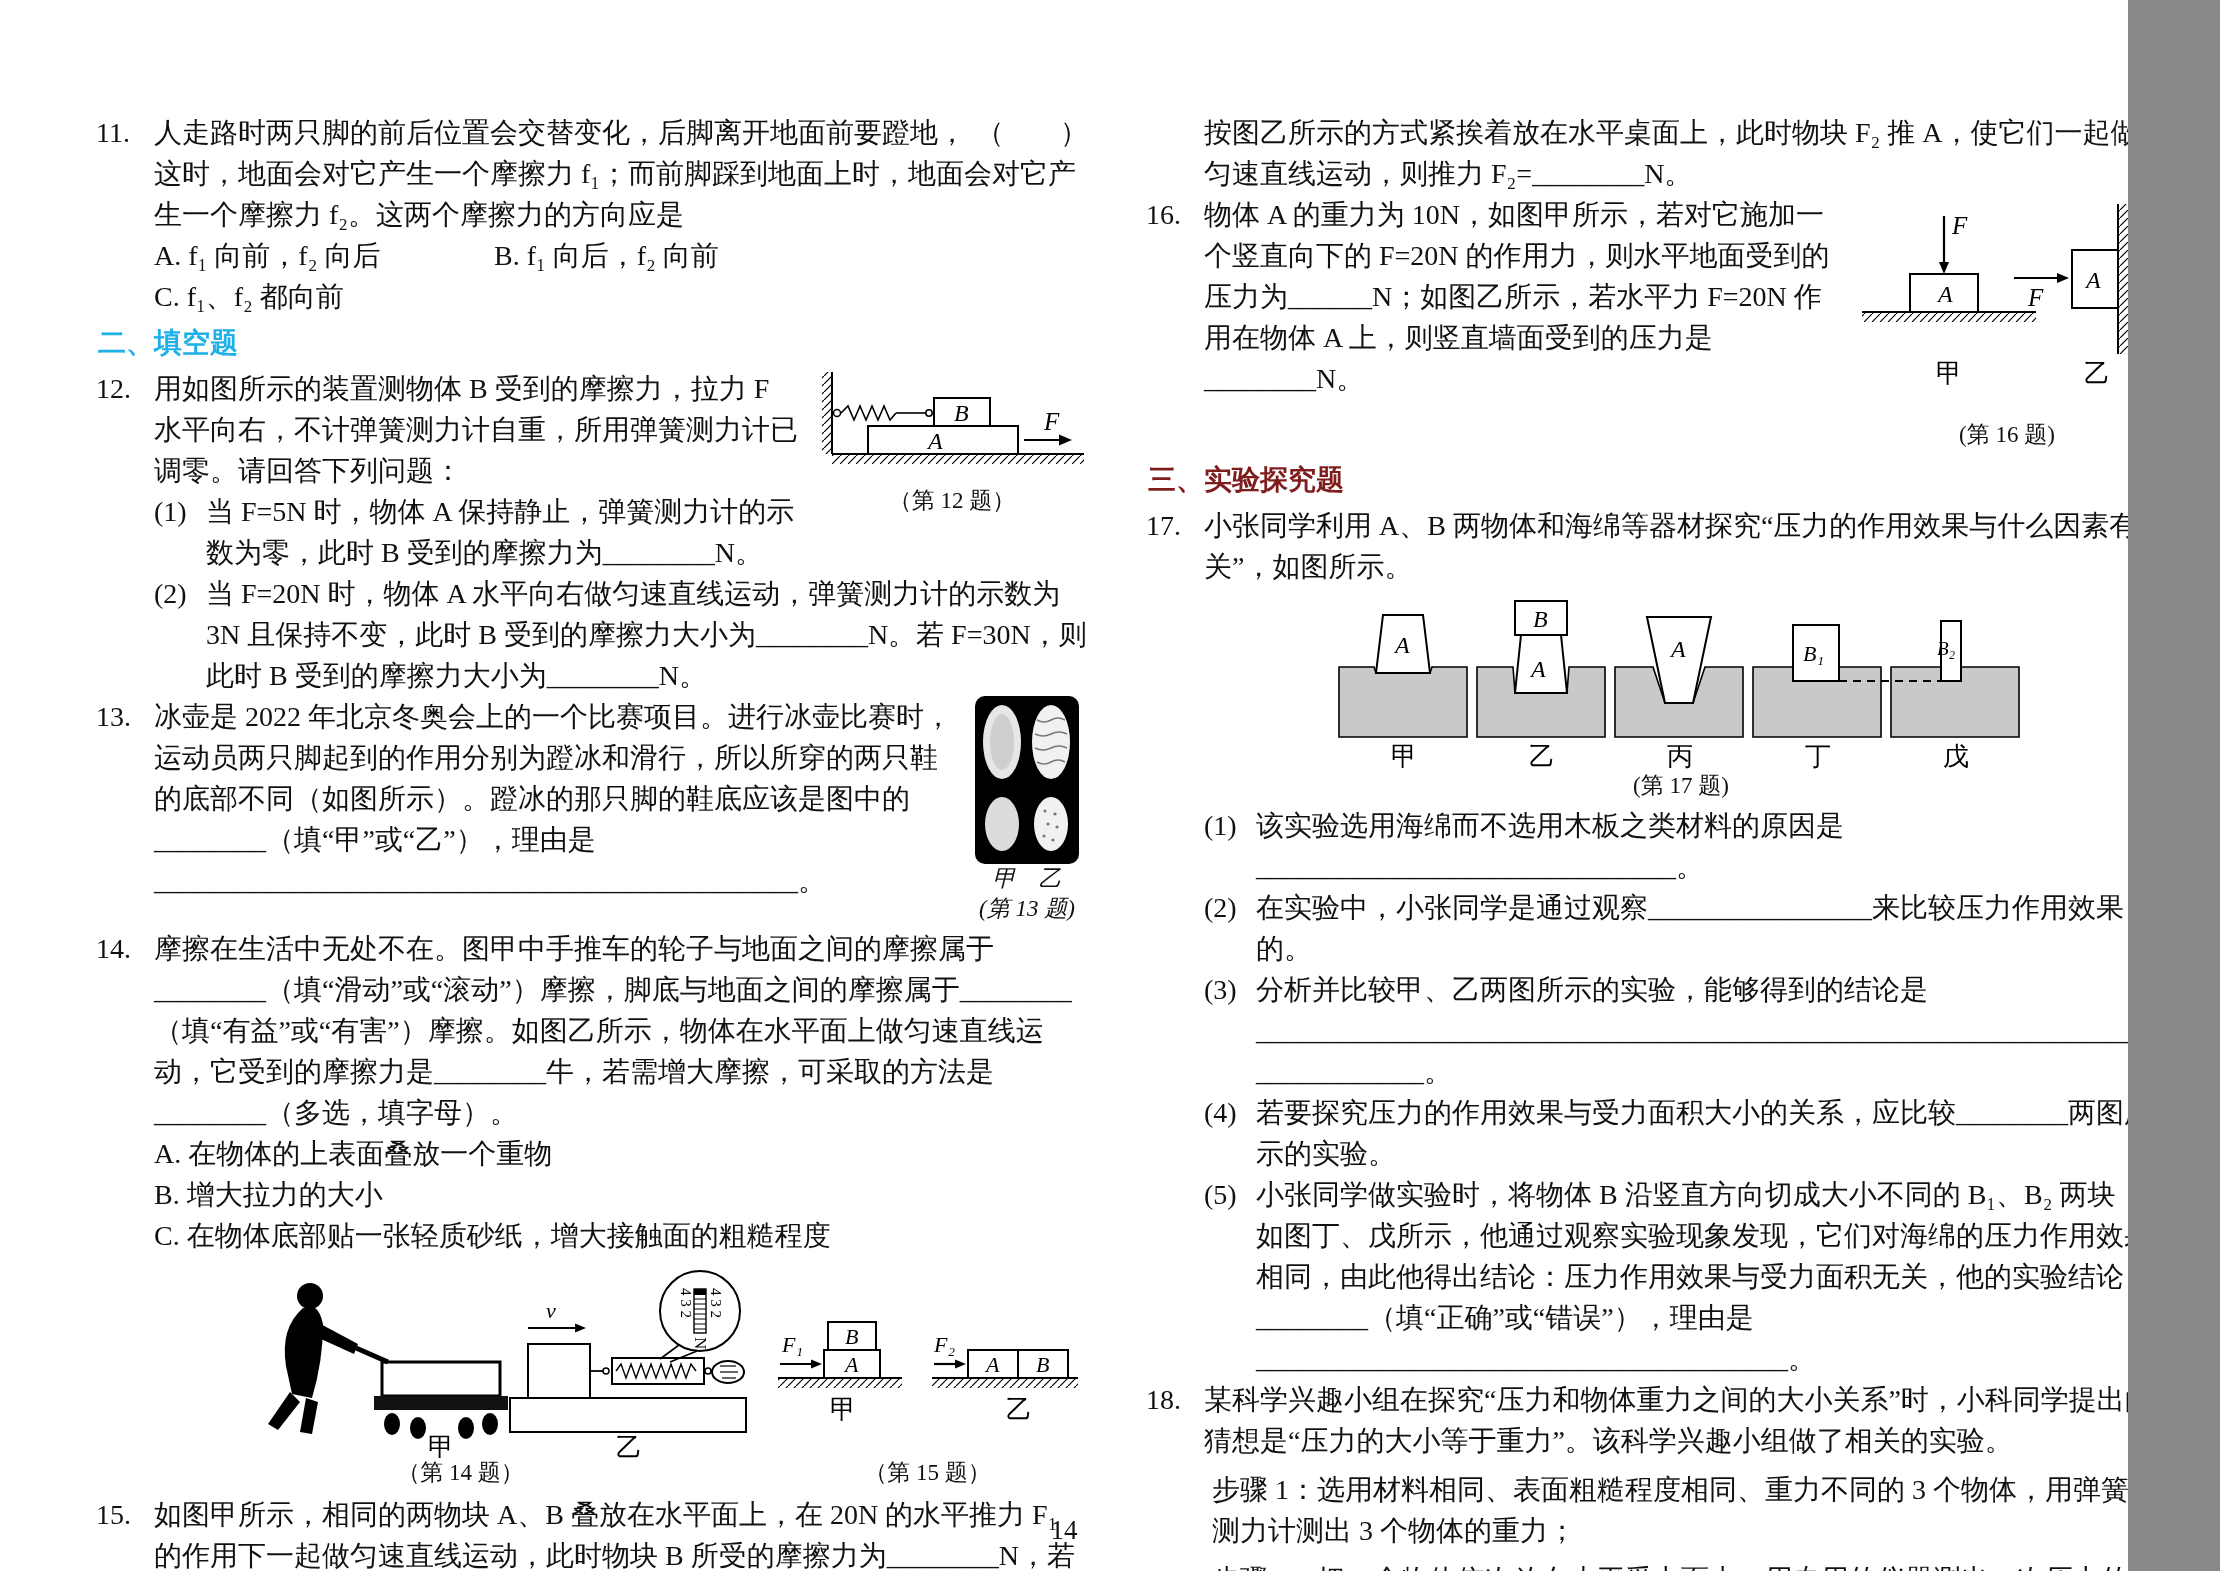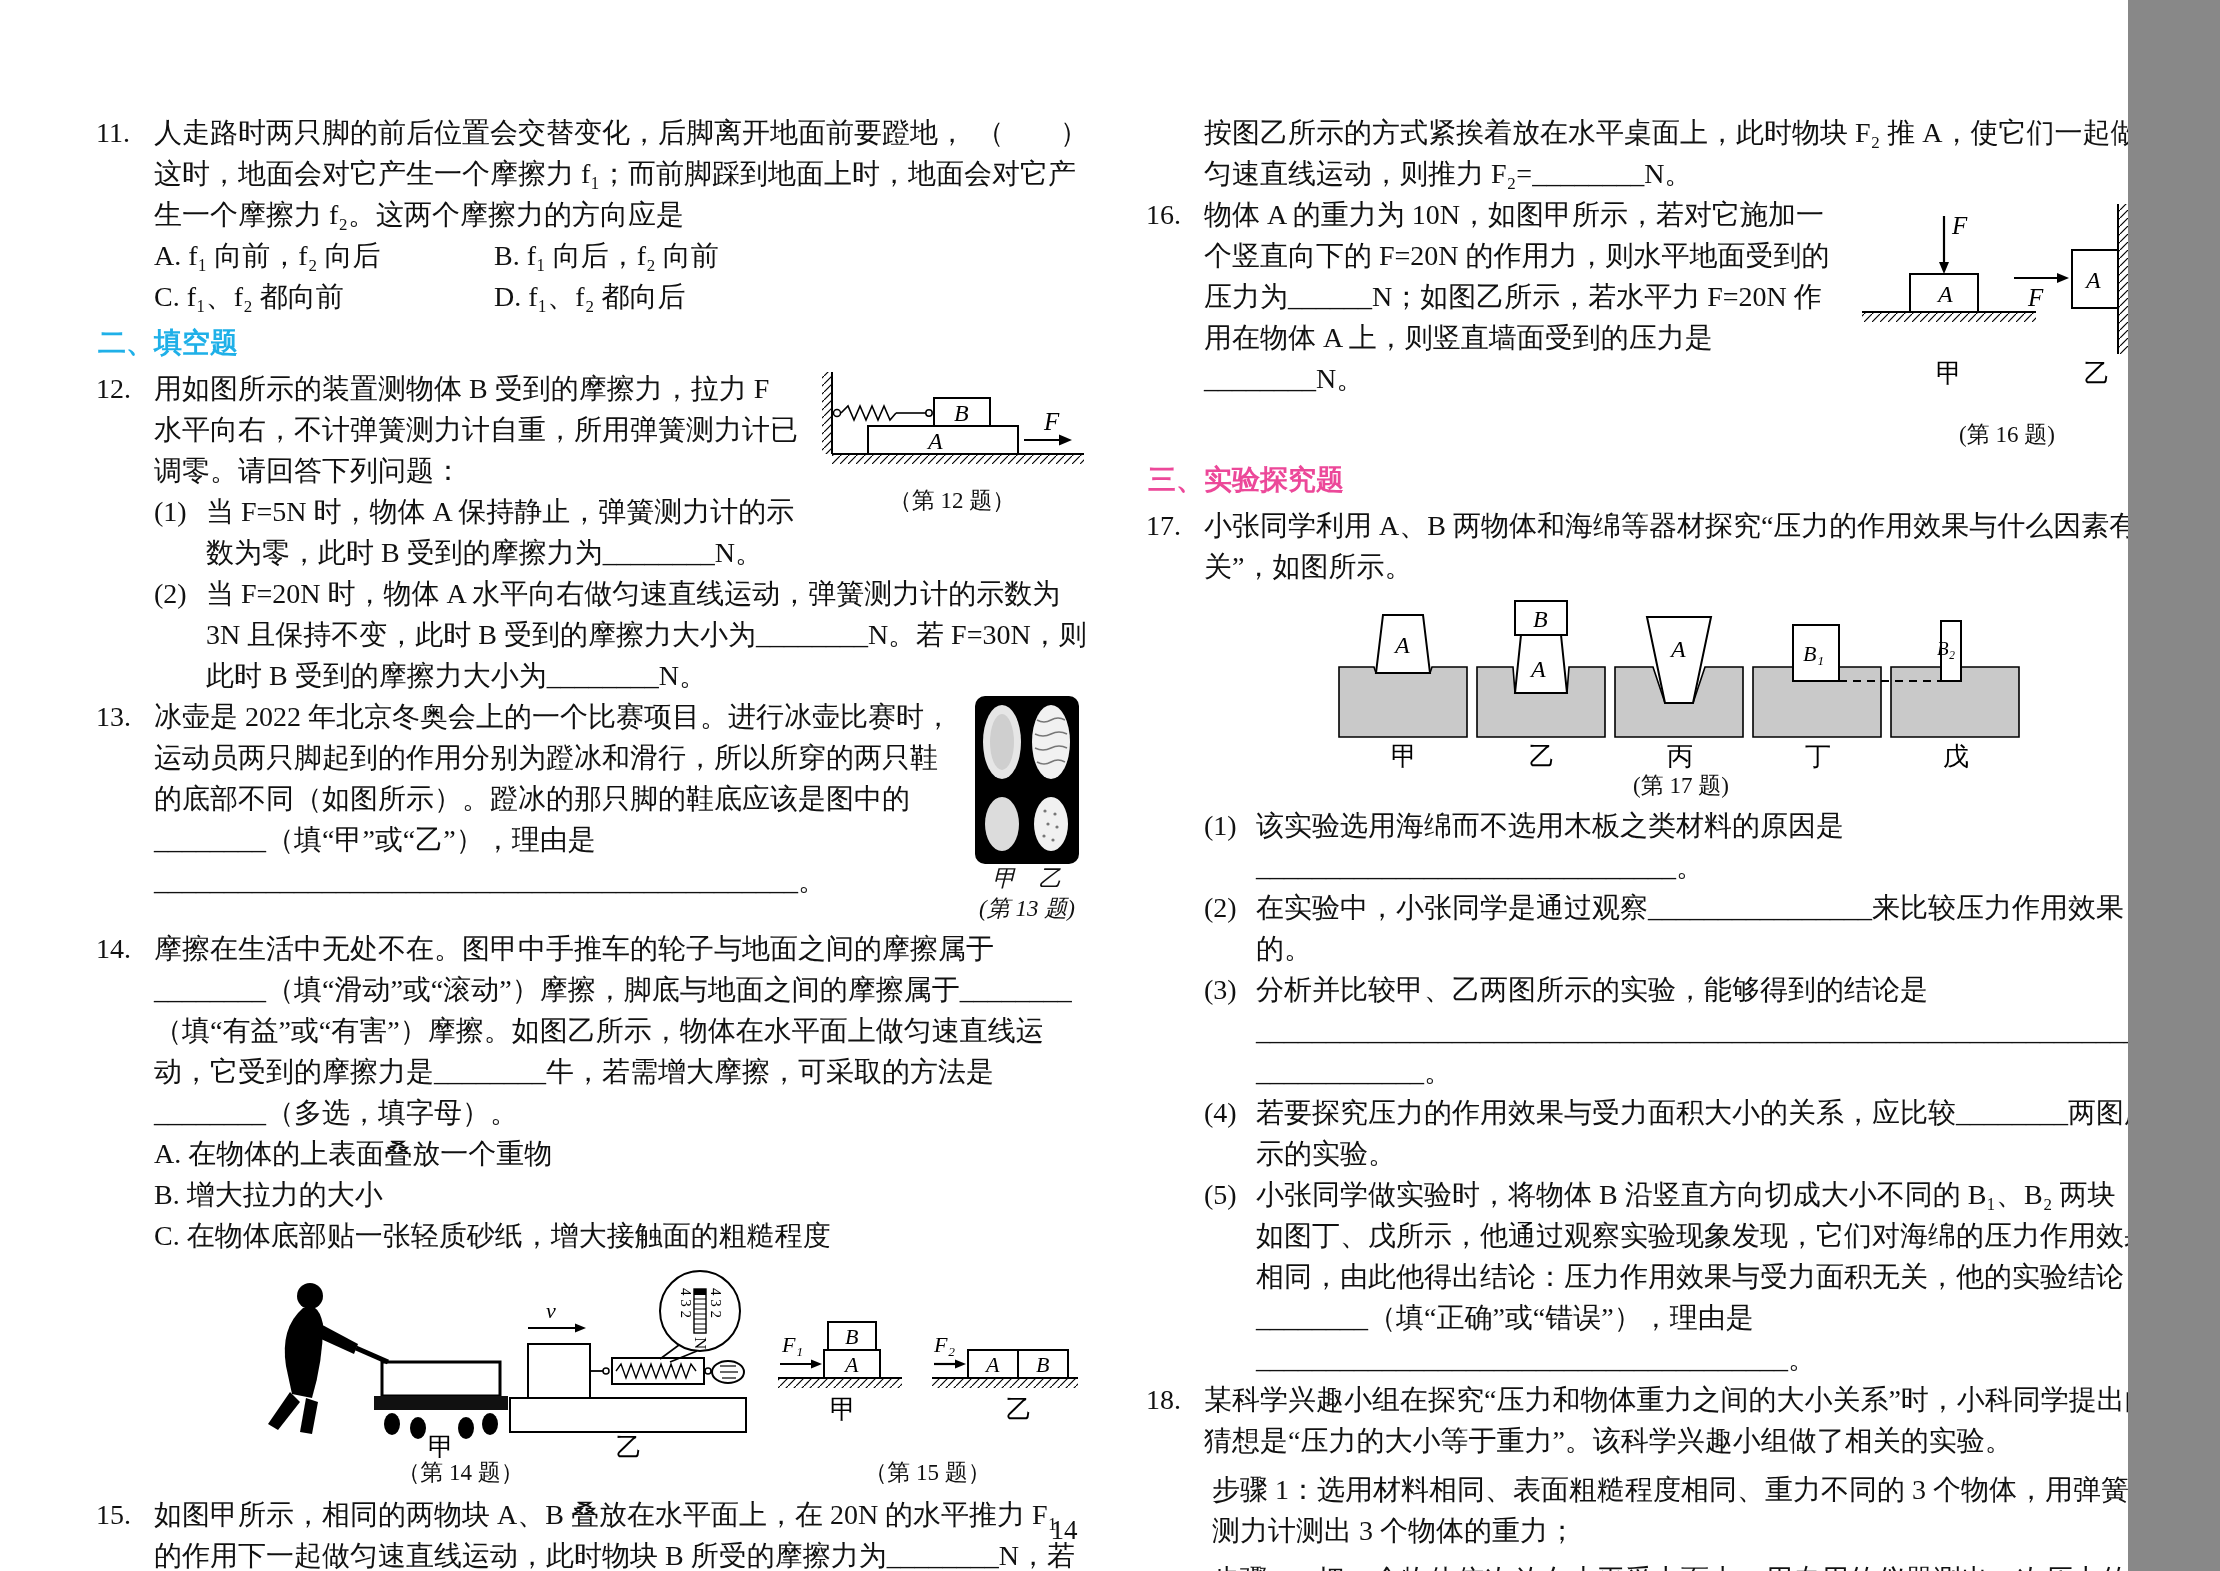--- a/index.html
+++ b/index.html
@@ -43,21 +43,20 @@
 
     <div class="q">
       <div class="qnum">11.</div>
       <div class="qbody">
         <span class="bracket">（　　）</span>
         <span>人走路时两只脚的前后位置会交替变化，后脚离开地面前要蹬地，这时，地面会对它产生一个摩擦力 f₁；而前脚踩到地面上时，地面会对它产生一个摩擦力 f₂。这两个摩擦力的方向应是</span>
         <div class="clr" style="display:grid;grid-template-columns:340px 1fr;">
           <div>A. f₁ 向前，f₂ 向后</div>
           <div>B. f₁ 向后，f₂ 向前</div>
           <div>C. f₁、f₂ 都向前</div>
-          <div>D. f₁、f₂ 都向后</div>
         </div>
       </div>
     </div>
 
     <div class="sec" style="color:#1fb0e8;">二、填空题</div>
 
     <div class="q">
       <div class="qnum">12.</div>
       <div class="qbody">
         <span class="fig fig12">
@@ -256,21 +255,21 @@
             <polygon points="213,84 201,79 201,89" fill="#000"></polygon>
             <text x="172" y="112" font-size="25" font-style="italic">F</text>
             <text x="228" y="188" font-size="26">乙</text>
           </svg>
           <span class="figcap">(第 16 题)</span>
         </span>
         <span>物体 A 的重力为 10N，如图甲所示，若对它施加一个竖直向下的 F=20N 的作用力，则水平地面受到的压力为______N；如图乙所示，若水平力 F=20N 作用在物体 A 上，则竖直墙面受到的压力是________N。</span>
       </div>
     </div>
 
-    <div class="sec clr" style="color:#ec4899;">三、实验探究题</div>
+    <div class="sec clr" style="color:#7f1d1d;">三、实验探究题</div>
 
     <div class="q">
       <div class="qnum">17.</div>
       <div class="qbody">
         <span>小张同学利用 A、B 两物体和海绵等器材探究“压力的作用效果与什么因素有关”，如图所示。</span>
 
         <div class="fig17wrap">
           <svg viewBox="0 0 700 176" width="700" height="176">
             <path d="M8,72 L43,72 L45,78 L99,78 L101,72 L136,72 L136,142 L8,142 Z" fill="#c9c9c9" stroke="#000" stroke-width="1.6"></path>
             <polygon points="52,20 92,20 99,78 45,78" fill="#fff" stroke="#000" stroke-width="2"></polygon>

